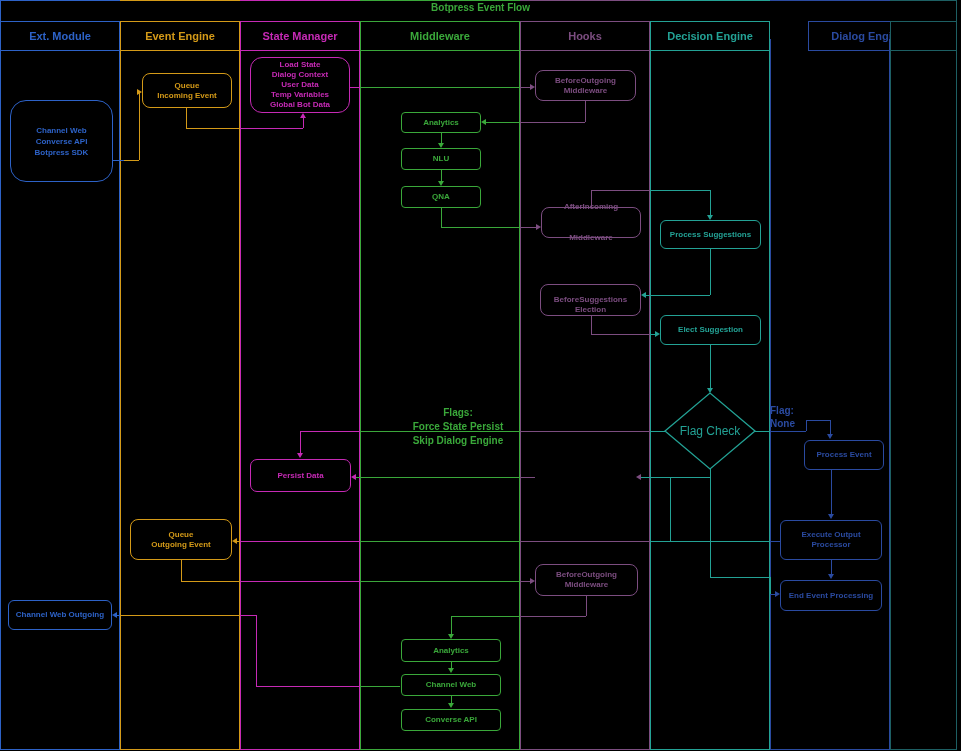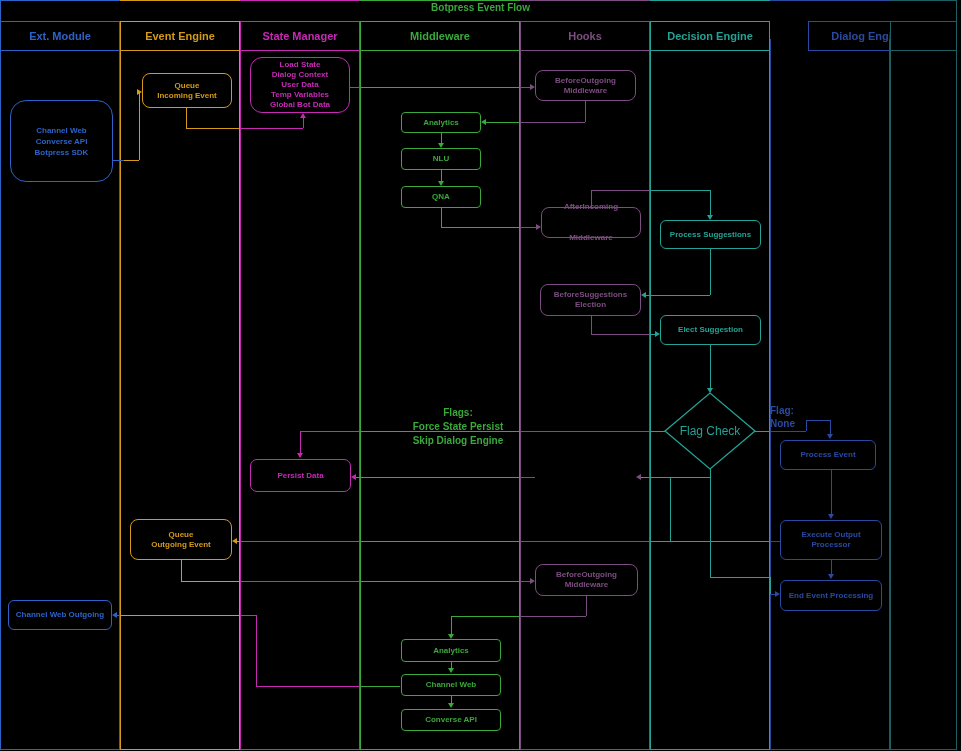--- a/index.html
+++ b/index.html
@@ -204,41 +204,41 @@
       <div>Converse API</div>
     </div>
     <div class="node" style="left: 535px; top: 70px; width: 101px; height: 31px; border-color: rgb(124, 77, 128); color: rgb(124, 77, 128); border-radius: 8px;">
       <div>BeforeOutgoing</div>
       <div>Middleware</div>
     </div>
     <div class="node" style="left: 541px; top: 207px; width: 100px; height: 31px; border-color: rgb(124, 77, 128); color: rgb(124, 77, 128); border-radius: 8px; gap: 21px;">
       <div>AfterIncoming</div>
       <div>Middleware</div>
     </div>
-    <div class="node" style="left: 540px; top: 284px; width: 101px; height: 32px; border-color: rgb(124, 77, 128); color: rgb(124, 77, 128); border-radius: 8px;">
+    <div class="node" style="left: 540px; top: 284px; width: 101px; height: 32px; border-color: rgb(124, 77, 128); color: rgb(124, 77, 128); border-radius: 8px; justify-content: flex-end;">
       <div>BeforeSuggestions</div>
       <div>Election</div>
     </div>
     <div class="node" style="left: 535px; top: 564px; width: 103px; height: 32px; border-color: rgb(124, 77, 128); color: rgb(124, 77, 128); border-radius: 8px;">
       <div>BeforeOutgoing</div>
       <div>Middleware</div>
     </div>
     <div class="node" style="left: 660px; top: 220px; width: 101px; height: 29px; border-color: rgb(35, 162, 149); color: rgb(35, 162, 149); border-radius: 6px;">
       <div>Process Suggestions</div>
     </div>
     <div class="node" style="left: 660px; top: 315px; width: 101px; height: 30px; border-color: rgb(35, 162, 149); color: rgb(35, 162, 149); border-radius: 6px;">
       <div>Elect Suggestion</div>
     </div>
     <svg width="92" height="78" style="position: absolute; left: 664px; top: 392px;">
       <polygon points="1,39 46,1 91,39 46,77" fill="#000" stroke="#23a295" stroke-width="1.3"></polygon>
     </svg>
     <div class="diamond-text" style="left: 665px; top: 393px; width: 90px; height: 76px; color: rgb(35, 162, 149);">
       <span>Flag Check</span>
     </div>
-    <div class="node" style="left: 780px; top: 440px; width: 96px; height: 30px; border-color: rgb(42, 74, 160); color: rgb(42, 74, 160); border-radius: 6px;">
+    <div class="node" style="left: 804px; top: 440px; width: 80px; height: 30px; border-color: rgb(42, 74, 160); color: rgb(42, 74, 160); border-radius: 6px;">
       <div>Process Event</div>
     </div>
     <div class="node" style="left: 780px; top: 520px; width: 102px; height: 40px; border-color: rgb(42, 74, 160); color: rgb(42, 74, 160); border-radius: 6px;">
       <div>Execute Output</div>
       <div>Processor</div>
     </div>
     <div class="node" style="left: 780px; top: 580px; width: 102px; height: 31px; border-color: rgb(42, 74, 160); color: rgb(42, 74, 160); border-radius: 6px;">
       <div>End Event Processing</div>
     </div>
     <div class="arrow" style="left: 137px; top: 88.5px; border-top: 3.5px solid transparent; border-bottom: 3.5px solid transparent; border-left: 5px solid rgb(212, 154, 24);"></div>

